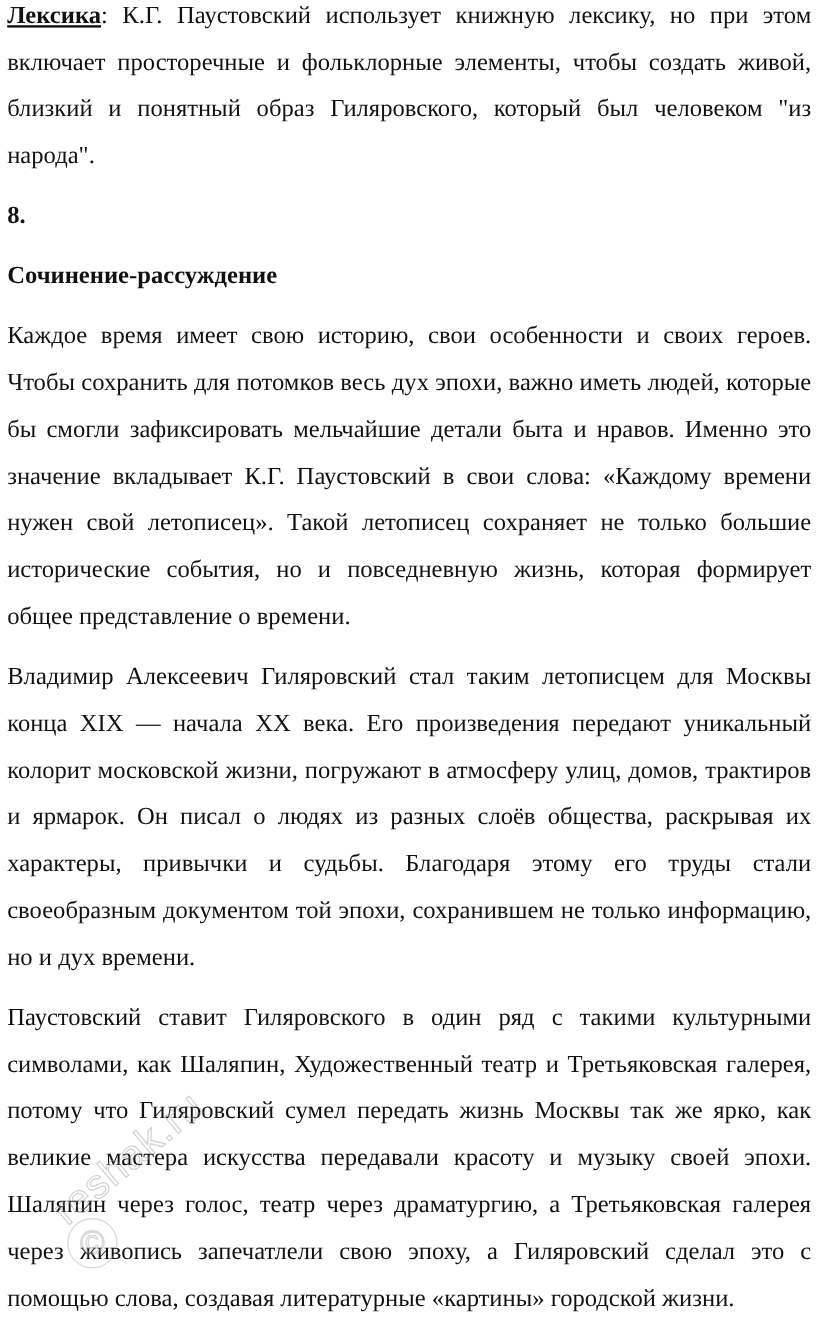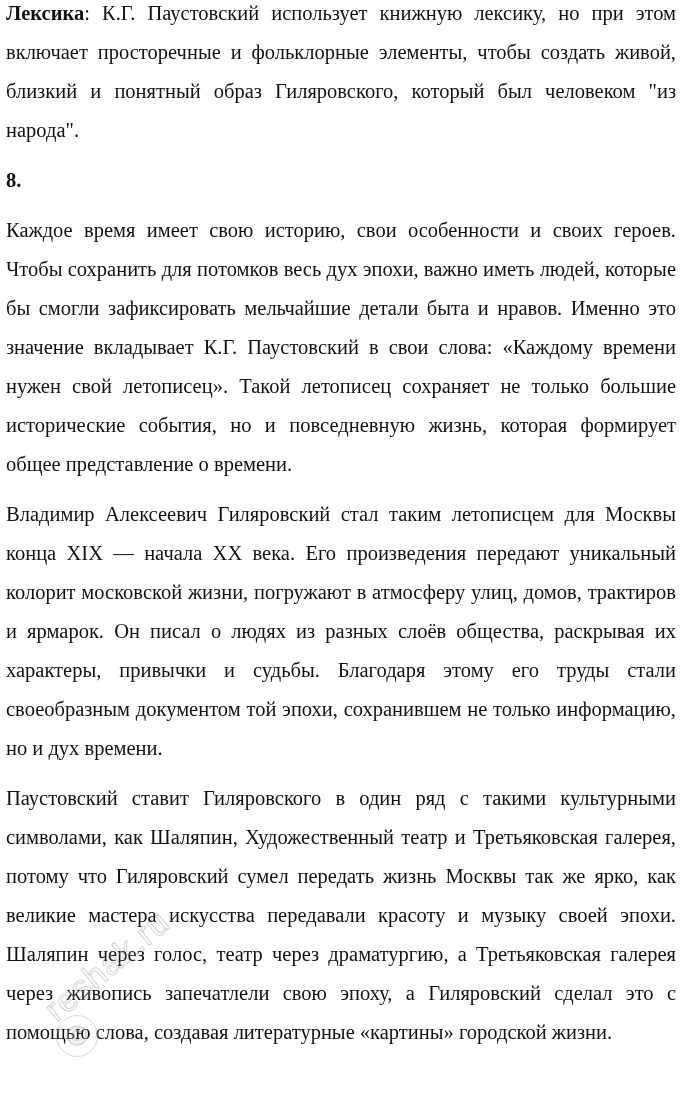--- a/index.html
+++ b/index.html
@@ -30,20 +30,21 @@
     }
     .para {
       margin-bottom: 11px;
     }
     .first {
       padding-top: 0px;
       margin-top: -6px;
     }
     .bold {
       font-weight: bold;
+      text-decoration: underline;
     }
     .heading {
       font-size: 20.5px;
       font-weight: bold;
       line-height: 39px;
       margin: 0 0 11px 0;
     }
     .num {
       margin-top: 6px;
     }
@@ -85,20 +86,21 @@
     }
   </style>
 </head>
 <body>
 
 <div class="page">
   <p class="para first"><span class="bold">Лексика</span><span>: К.Г. Паустовский использует книжную лексику, но при этом включает просторечные и фольклорные элементы, чтобы создать живой, близкий и понятный образ Гиляровского, который был человеком "из народа".</span></p>
 
   <div class="heading num">8.</div>
 
+  <div class="heading">Сочинение-рассуждение</div>
 
   <p class="para">Каждое время имеет свою историю, свои особенности и своих героев. Чтобы сохранить для потомков весь дух эпохи, важно иметь людей, которые бы смогли зафиксировать мельчайшие детали быта и нравов. Именно это значение вкладывает К.Г. Паустовский в свои слова: «Каждому времени нужен свой летописец». Такой летописец сохраняет не только большие исторические события, но и повседневную жизнь, которая формирует общее представление о времени.</p>
   <p class="para">Владимир Алексеевич Гиляровский стал таким летописцем для Москвы конца XIX — начала XX века. Его произведения передают уникальный колорит московской жизни, погружают в атмосферу улиц, домов, трактиров и ярмарок. Он писал о людях из разных слоёв общества, раскрывая их характеры, привычки и судьбы. Благодаря этому его труды стали своеобразным документом той эпохи, сохранившем не только информацию, но и дух времени.</p>
   <p class="para">Паустовский ставит Гиляровского в один ряд с такими культурными символами, как Шаляпин, Художественный театр и Третьяковская галерея, потому что Гиляровский сумел передать жизнь Москвы так же ярко, как великие мастера искусства передавали красоту и музыку своей эпохи. Шаляпин через голос, театр через драматургию, а Третьяковская галерея через живопись запечатлели свою эпоху, а Гиляровский сделал это с помощью слова, создавая литературные «картины» городской жизни.</p>
 </div>
 
 <div class="watermark">
   <div class="wm-text">reshak.ru</div>
   <div class="wm-circle">©</div>
 </div>

